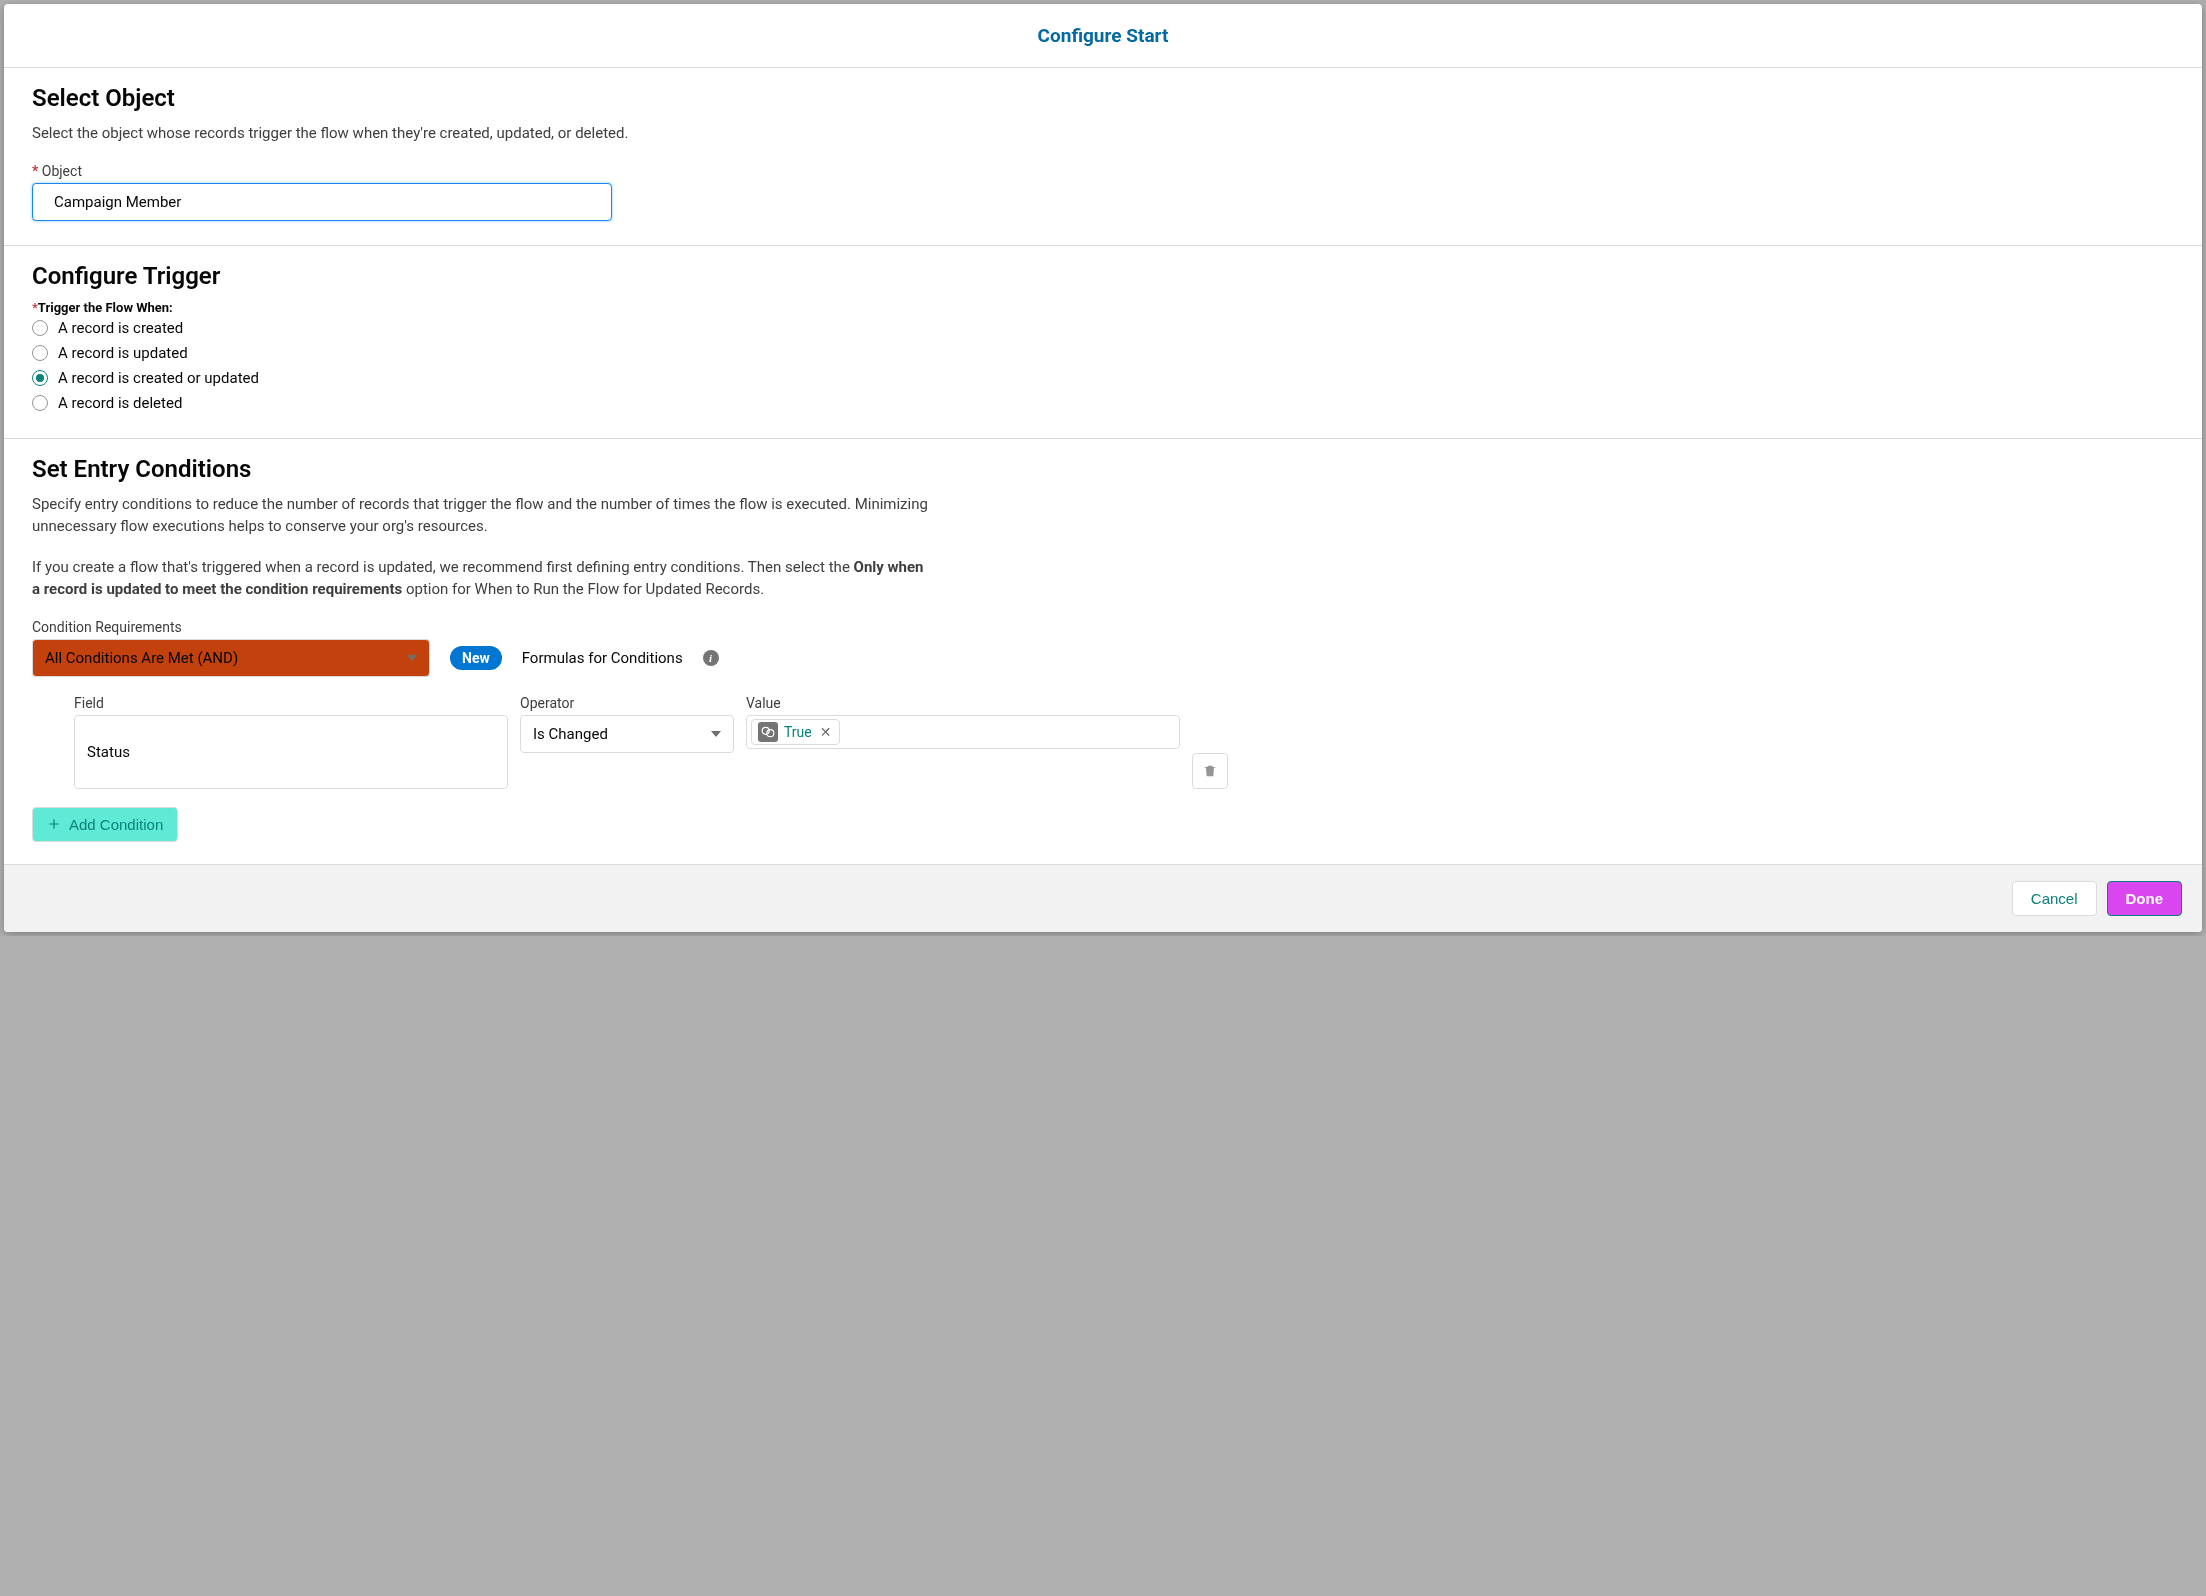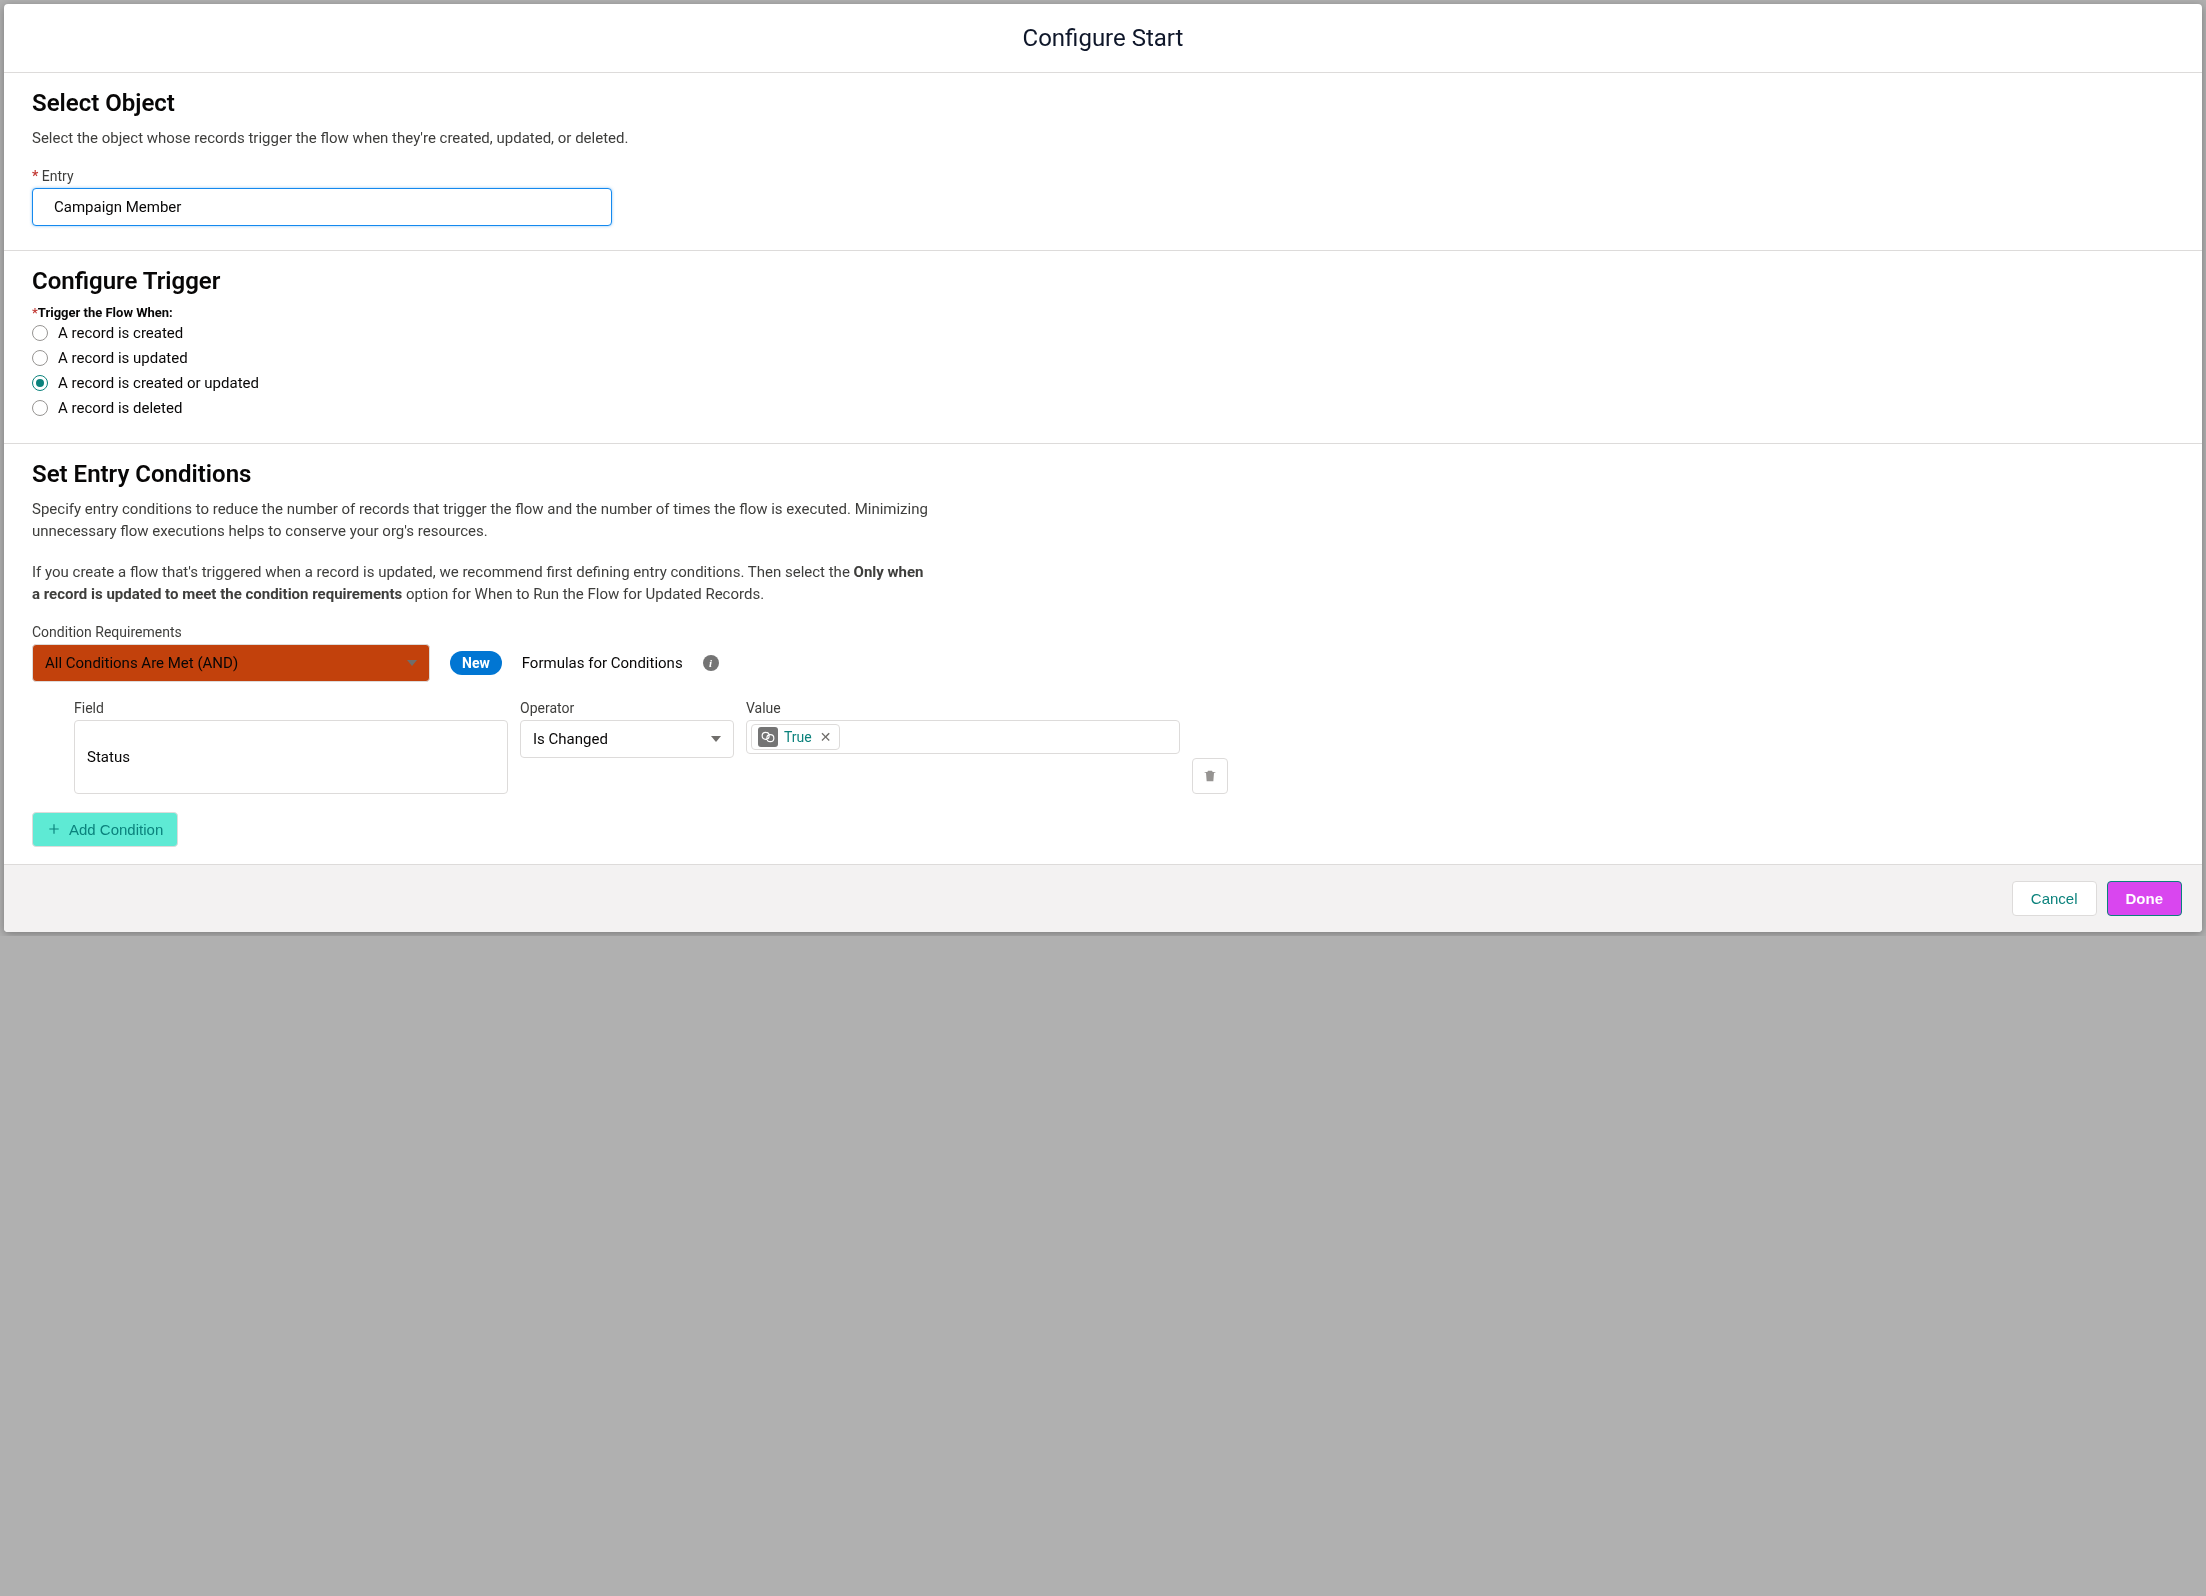--- a/index.html
+++ b/index.html
@@ -21,23 +21,23 @@
   height: 928px;
   display: flex;
   flex-direction: column;
 }
 .modal-header {
   padding: 20px;
   border-bottom: 1px solid #dddbda;
   text-align: center;
 }
 .modal-title {
-  font-size: 24px;
-  font-weight: 400;
-  color: #0f172a;
+  font-size: 19px;
+  font-weight: 700;
+  color: #0369a1;
 }
 .modal-body {
   flex: 1;
   overflow-y: auto;
   position: relative;
 }
 .modal-body::-webkit-scrollbar {
   width: 14px;
 }
 .modal-body::-webkit-scrollbar-track {
@@ -318,21 +318,21 @@
     <h1 class="modal-title">Configure Start</h1>
   </div>
 
   <div class="modal-body">
 
     <div class="section">
       <h2 class="section-title">Select Object</h2>
       <p class="section-desc">Select the object whose records trigger the flow when they're created, updated, or deleted.</p>
       <label class="field-label">
         <span class="required">*</span>
-        <span>Entry</span>
+        <span>Object</span>
       </label>
       <div class="combobox">
         <span>Campaign Member</span>
       </div>
     </div>
 
     <div class="section">
       <h2 class="section-title">Configure Trigger</h2>
       <label class="trigger-label">
         <span class="required">*</span><span>Trigger the Flow When:</span>

